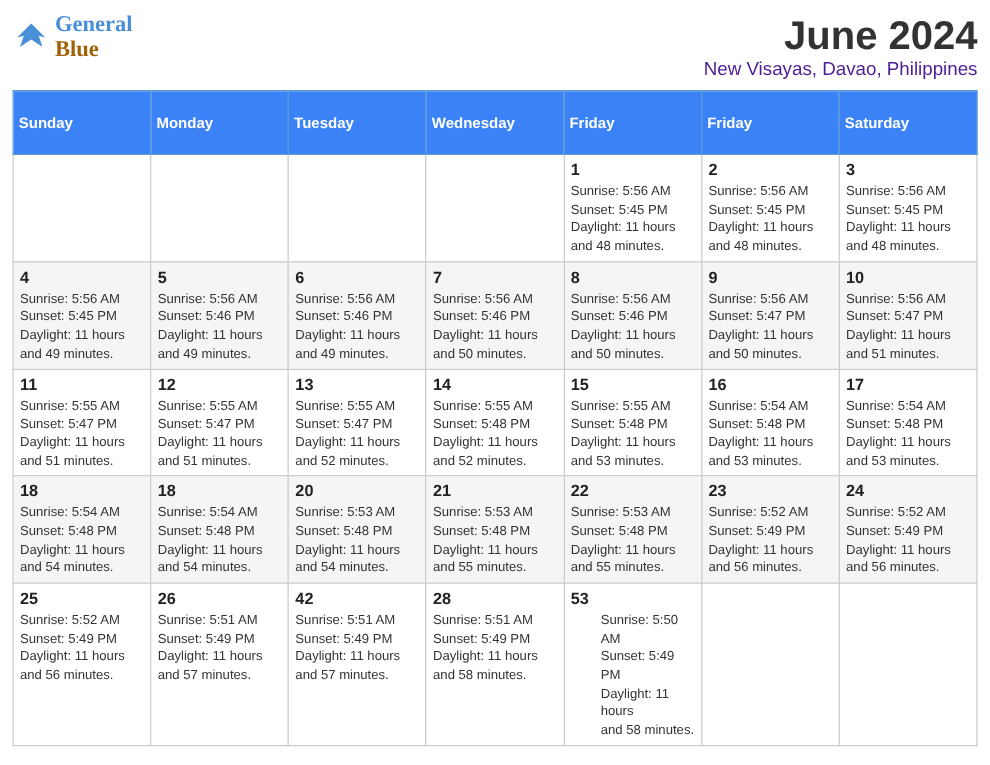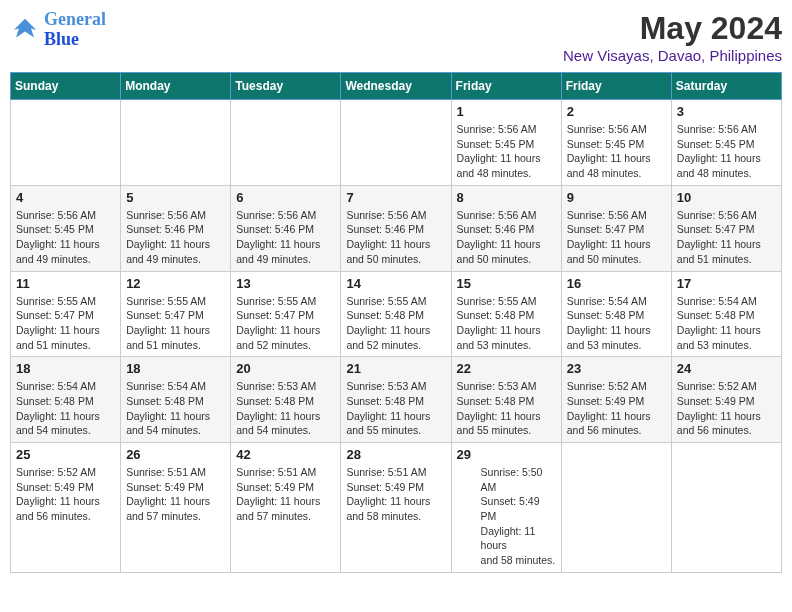--- a/index.html
+++ b/index.html
@@ -46,23 +46,23 @@
     .location {
       font-size: 15px;
       color: #4c1d95;
     }
     .calendar {
       width: 100%;
       border-collapse: collapse;
       font-size: 11px;
     }
     .calendar th {
-      background: #0f766e;
+      background: #3b82f6;
       color: #fff;
-      padding: 6px 4px;
+      padding: 18px 4px;
       text-align: left;
       font-size: 12px;
       font-weight: bold;
       border: 1px solid #5a9ad0;
     }
     .calendar td {
       border: 1px solid #ccc;
       vertical-align: top;
       padding: 4px 5px;
       width: 110px;
@@ -93,25 +93,25 @@
 </head>
 <body>
 
 <div class="header-area">
   <div class="logo">
     <svg class="logo-bird" viewBox="0 0 40 40">
       <polygon points="20,5 35,20 28,18 32,30 20,22 8,30 12,18 5,20" fill="#4a90d9"></polygon>
     </svg>
     <div class="logo-text">
       <div><span>General</span></div>
-      <div><span style="color:#1d4ed8">Blue</span></div>
+      <div><span style="color:#a16207">Blue</span></div>
     </div>
   </div>
   <div class="title-area">
-    <div class="month-year">May 2024</div>
+    <div class="month-year">June 2024</div>
     <div class="location">New Visayas, Davao, Philippines</div>
   </div>
 </div>
 
 <table class="calendar">
   <thead>
     <tr id="header-row">
     <th>Sunday</th>
         <th>Monday</th>
         <th>Tuesday</th>
@@ -325,21 +325,21 @@
 and 57 minutes.</div>
         </td>
         <td>
           <div class="day-num">28</div>
           <div class="day-info" style="white-space: pre-line;">Sunrise: 5:51 AM
 Sunset: 5:49 PM
 Daylight: 11 hours
 and 58 minutes.</div>
         </td>
         <td>
-          <div class="day-num">29</div>
+          <div class="day-num">53</div>
           <div class="day-info" style="white-space: pre-line; margin-left: 24px;">Sunrise: 5:50 AM
 Sunset: 5:49 PM
 Daylight: 11 hours
 and 58 minutes.</div>
         </td>
         <td class="empty-cell"></td>
         <td class="empty-cell"></td>
       </tr>
     </tbody>
 </table>

